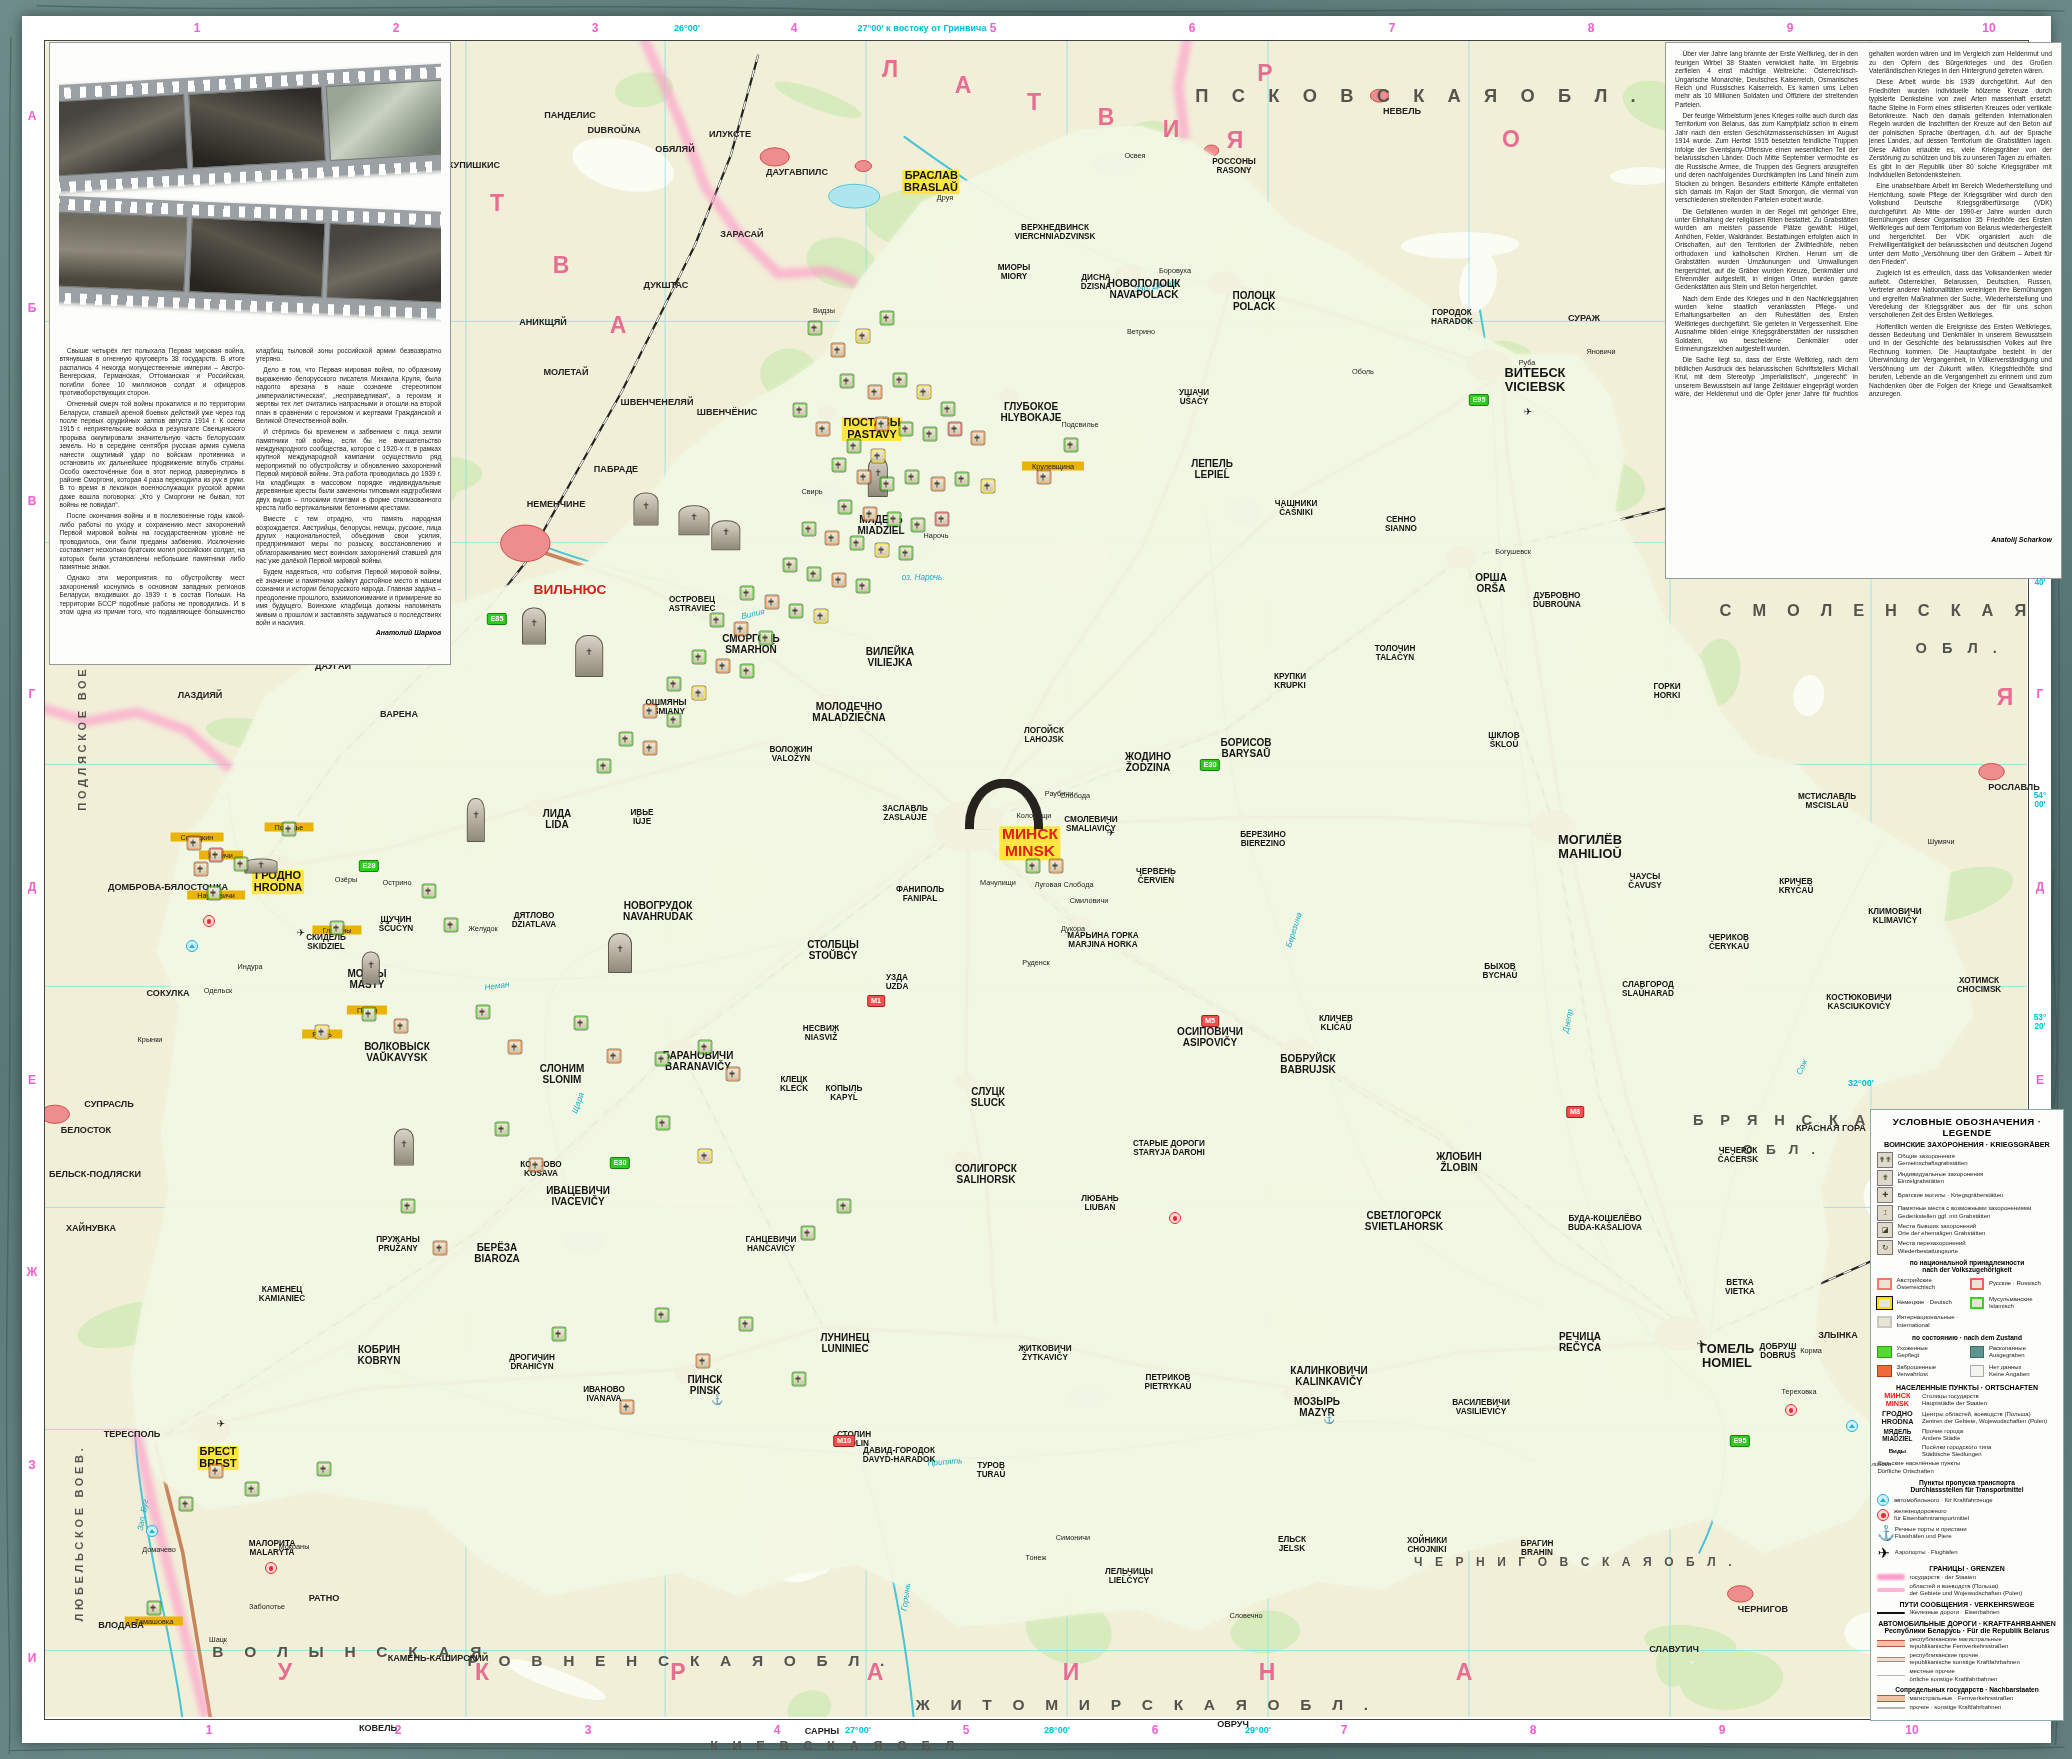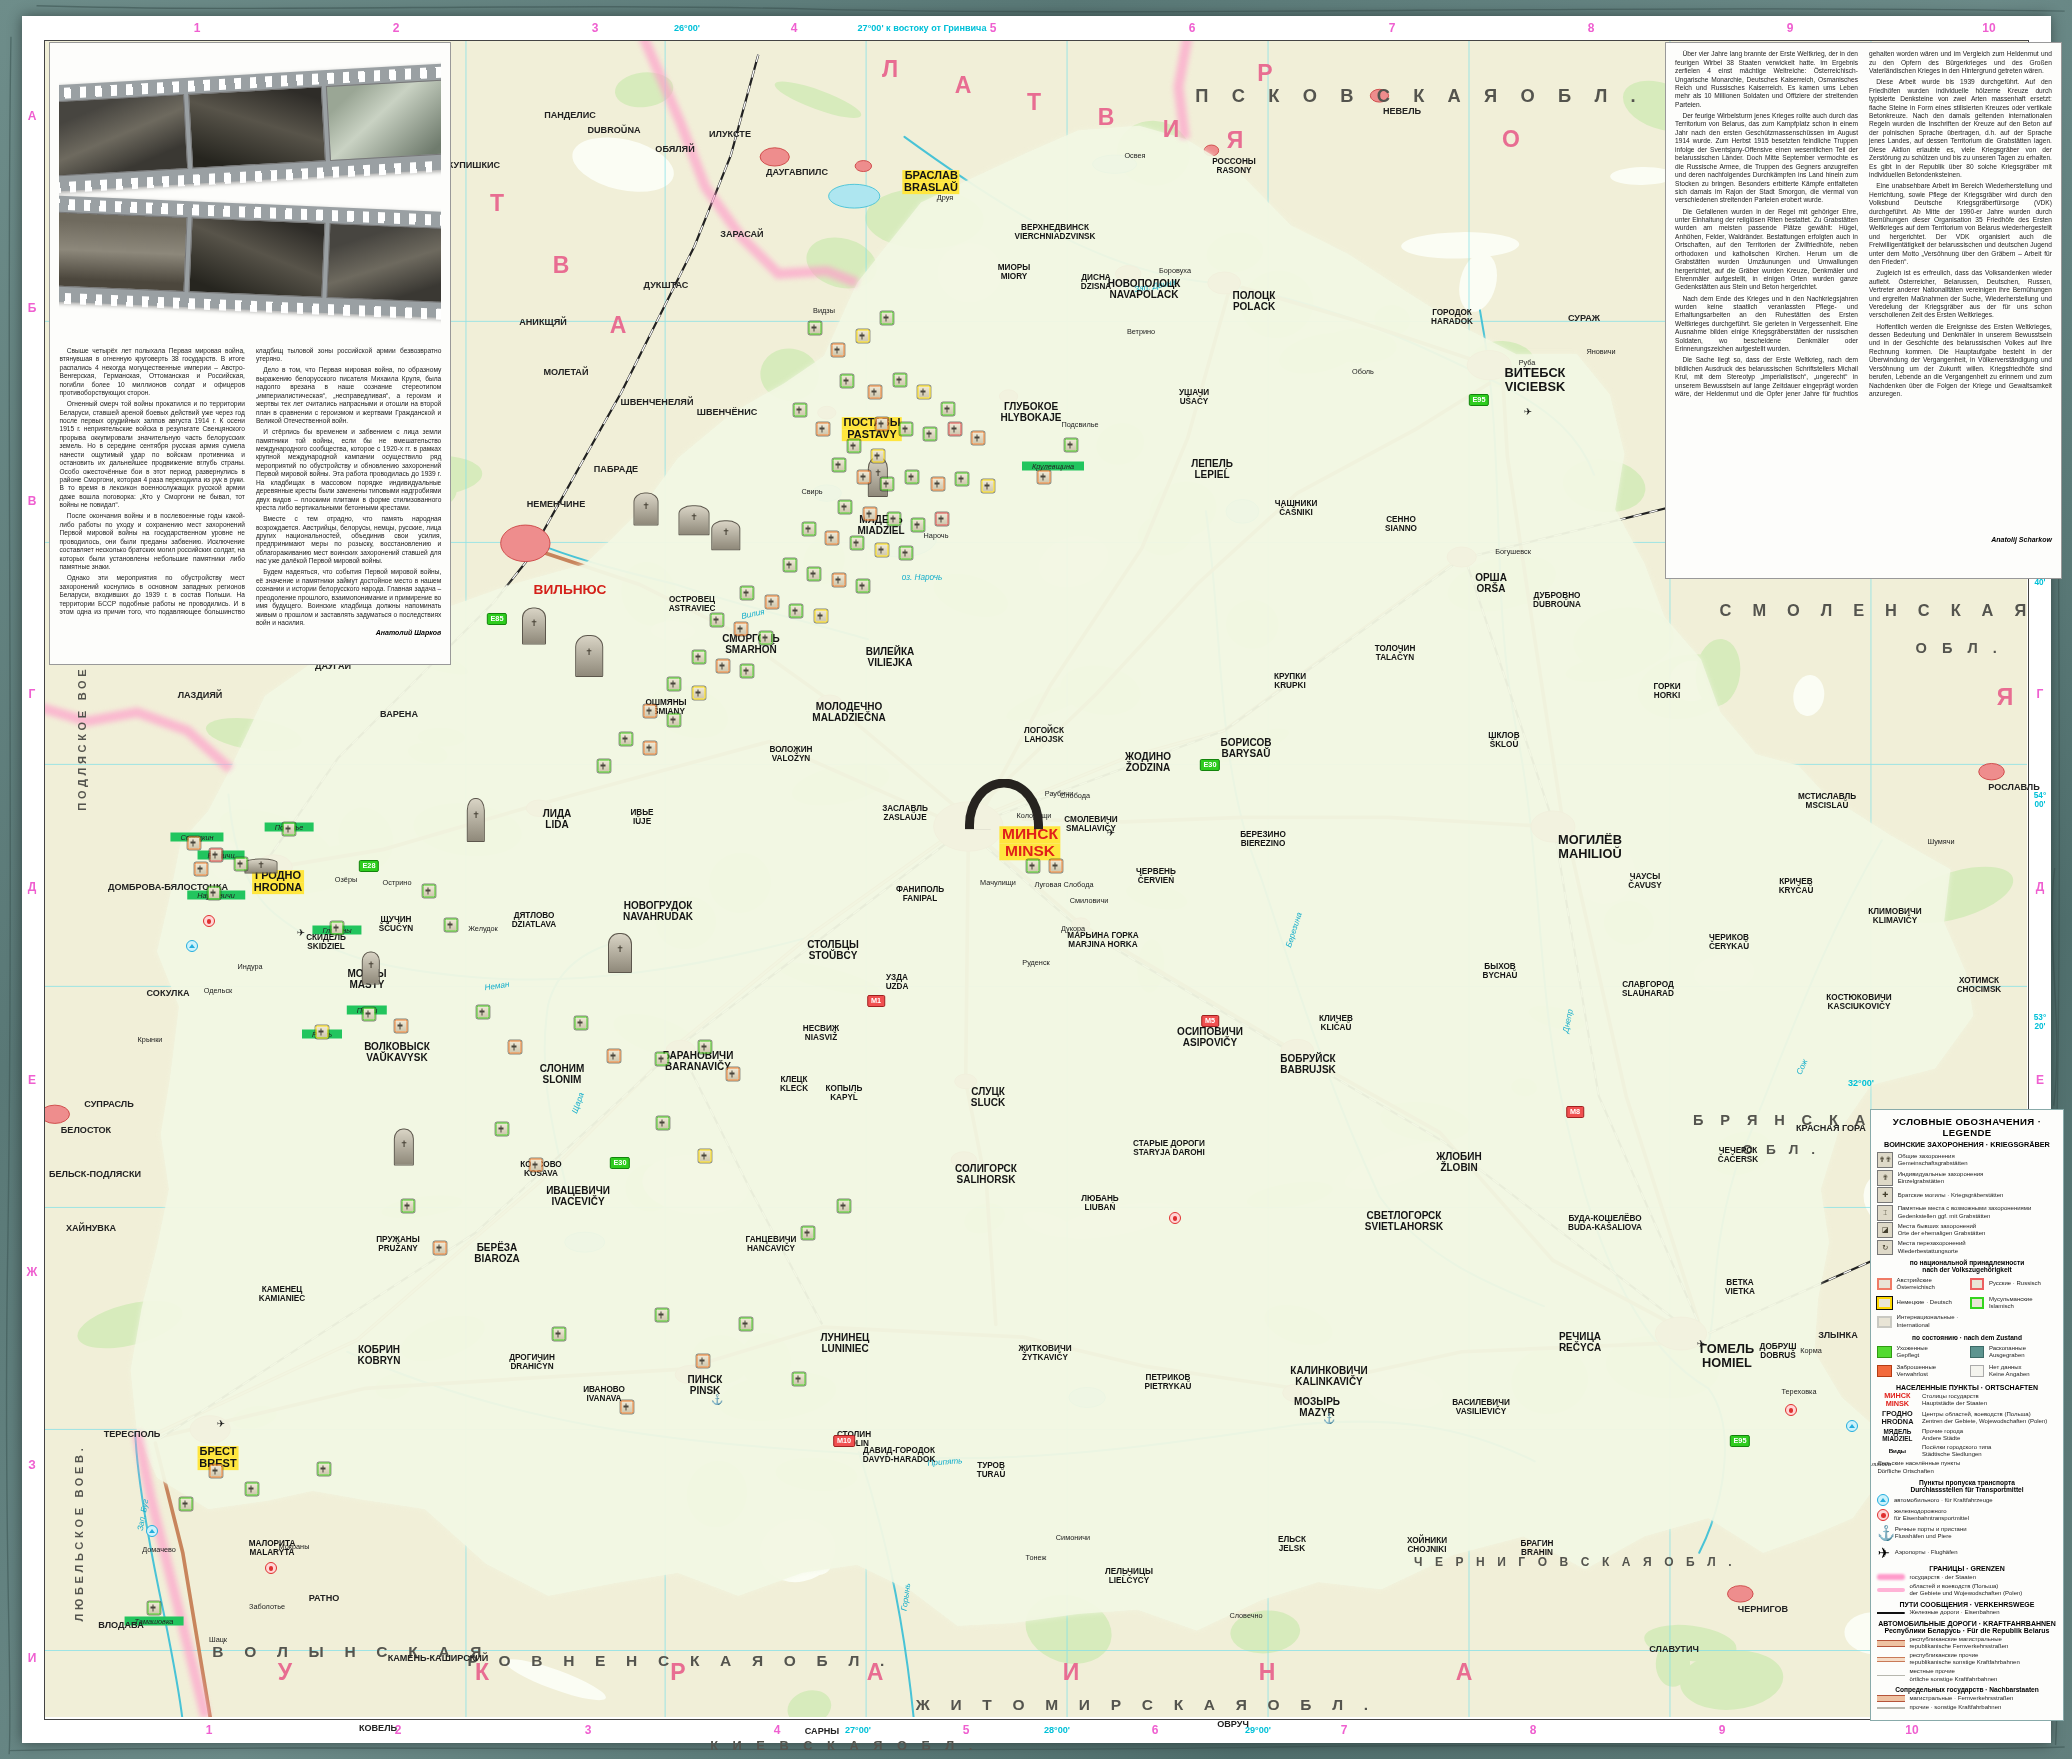--- a/index.html
+++ b/index.html
@@ -20,21 +20,21 @@
   
   .lab{position:absolute;transform:translate(-50%,-50%);text-align:center;line-height:1.08;white-space:nowrap;z-index:8;}
   .c-cap span{background:#ffe63e;color:#e0201a;font-weight:bold;font-size:15.5px;padding:0 2.7px;display:block;}
   .c-y span{background:#ffe63e;color:#141414;font-weight:bold;font-size:11px;padding:0 1.8px;display:block;}
   .c-fcap{color:#d42019;font-weight:bold;font-size:13.7px;}
   .c-big{color:#141414;font-weight:bold;font-size:12.8px;}
   .c-mid{color:#141414;font-weight:bold;font-size:10px;}
   .c-town{color:#141414;font-weight:bold;font-size:8.2px;}
   .c-for{color:#222;font-weight:bold;font-size:9.1px;}
   .vil{position:absolute;transform:translate(-50%,-50%);font-size:7.3px;color:#222;white-space:nowrap;z-index:7;}
-  .vil.yv{background:#22c55e;padding:0 10px;font-style:italic;}
+  .vil.yv{background:#eab308;padding:0 10px;}
   .region{position:absolute;transform:translate(-50%,-50%);font-weight:bold;color:#54544e;white-space:nowrap;z-index:6;}
   .region.vert{writing-mode:vertical-rl;transform:translate(-50%,-50%) rotate(180deg);}
   .bigletter{position:absolute;transform:translate(-50%,-50%);font-weight:bold;color:#e86d92;z-index:6;font-size:23px;}
   .rivlab{position:absolute;transform:translate(-50%,-50%);color:#15aecb;font-style:italic;font-size:8.2px;z-index:6;white-space:nowrap;}
   
   .mk{position:absolute;width:11px;height:11px;border-radius:1.8px;z-index:9;transform:translate(-50%,-50%);
       background:linear-gradient(#efe9d6,#cfc7ae);box-shadow:0 0 0 0.9px rgba(40,40,40,.55);}
   .mk::after{content:"";position:absolute;left:3.7px;top:1.8px;width:1.8px;height:6.4px;background:#4a463c;}
   .mk::before{content:"";position:absolute;left:1.8px;top:3.7px;width:5.5px;height:1.8px;background:#4a463c;}
   .mk.g{border:1.8px solid #3ec414;}

